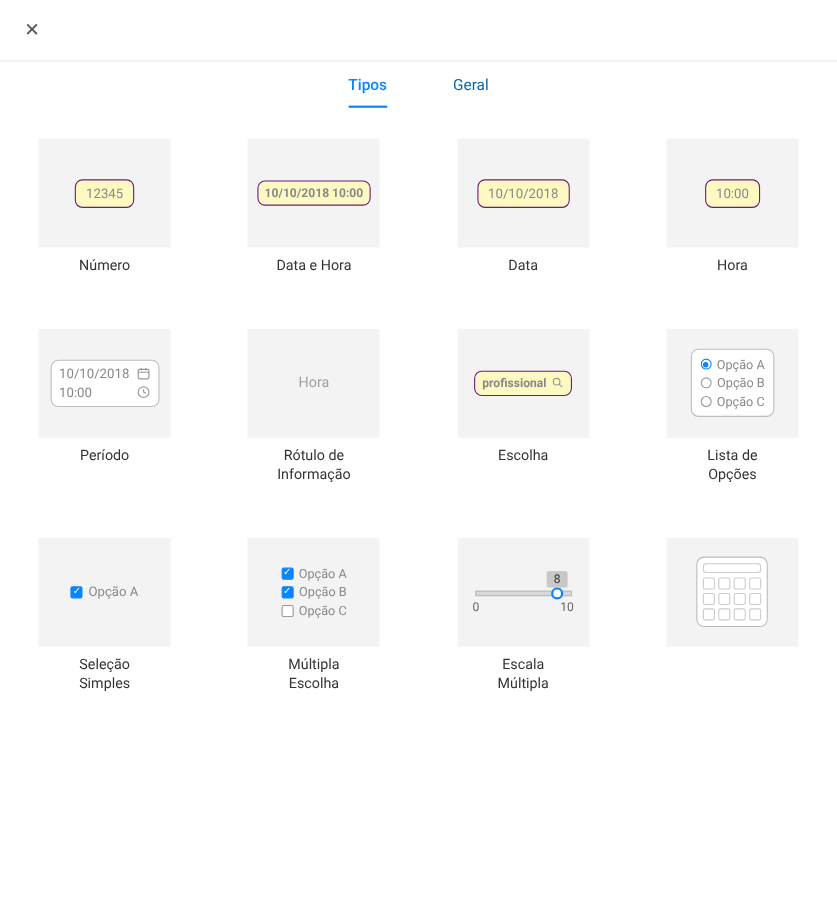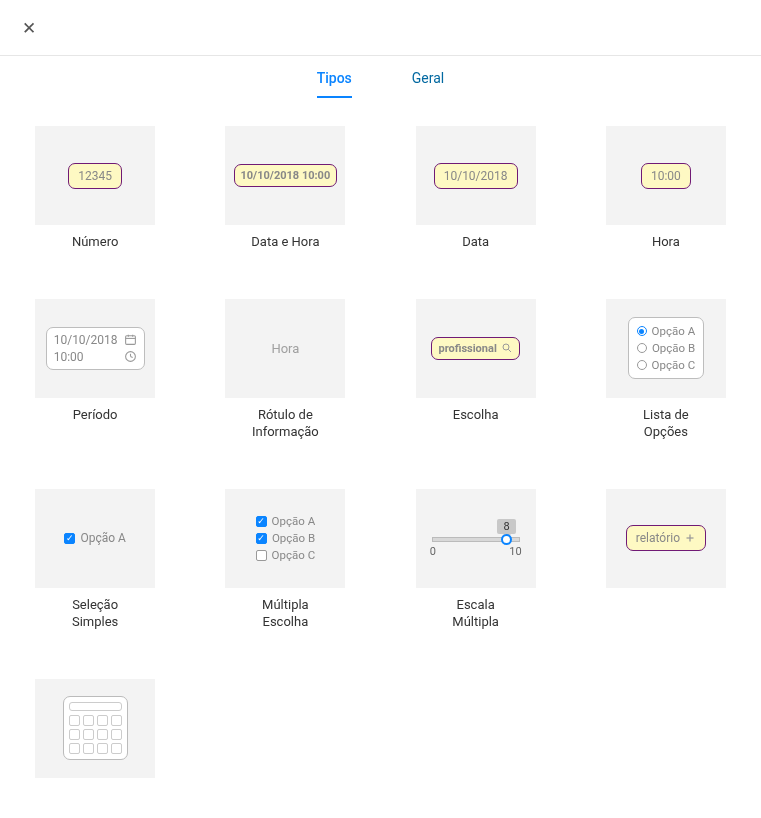--- a/index.html
+++ b/index.html
@@ -196,32 +196,20 @@
         <div class="slider-labels">
           <span>0</span>
           <span>10</span>
         </div>
       </div>
     </div>
     <div class="label">Escala
 Múltipla</div>
   </div>
 
-  <div class="item">
-    <div class="thumb">
-      <span class="pill">
-        <span>relatório</span>
-        <svg class="svg-ico" width="12" height="12" viewBox="0 0 24 24" fill="none" stroke="#999" stroke-width="2.5">
-            <line x1="12" y1="5" x2="12" y2="19"></line>
-            <line x1="5" y1="12" x2="19" y2="12"></line>
-          </svg>
-      </span>
-    </div>
-
-  </div>
 
   <div class="item">
     <div class="thumb">
       <div class="calc-box">
         <div class="calc-screen"></div>
         <div class="calc-keys">
           <div></div>
             <div></div>
             <div></div>
             <div></div>

